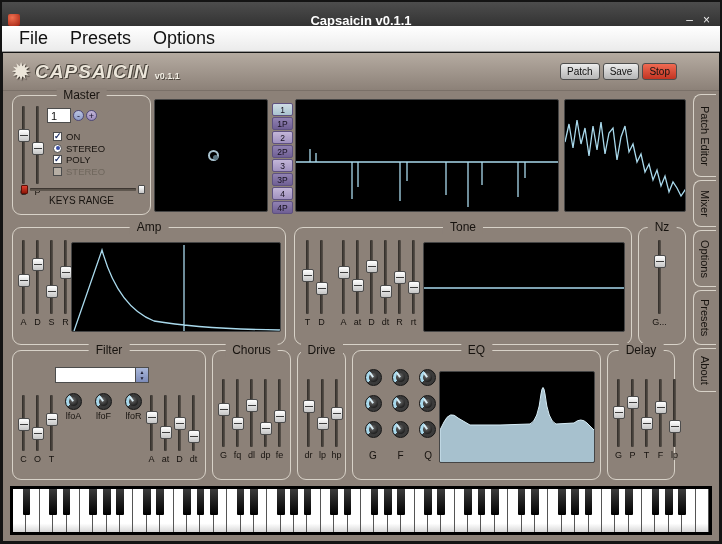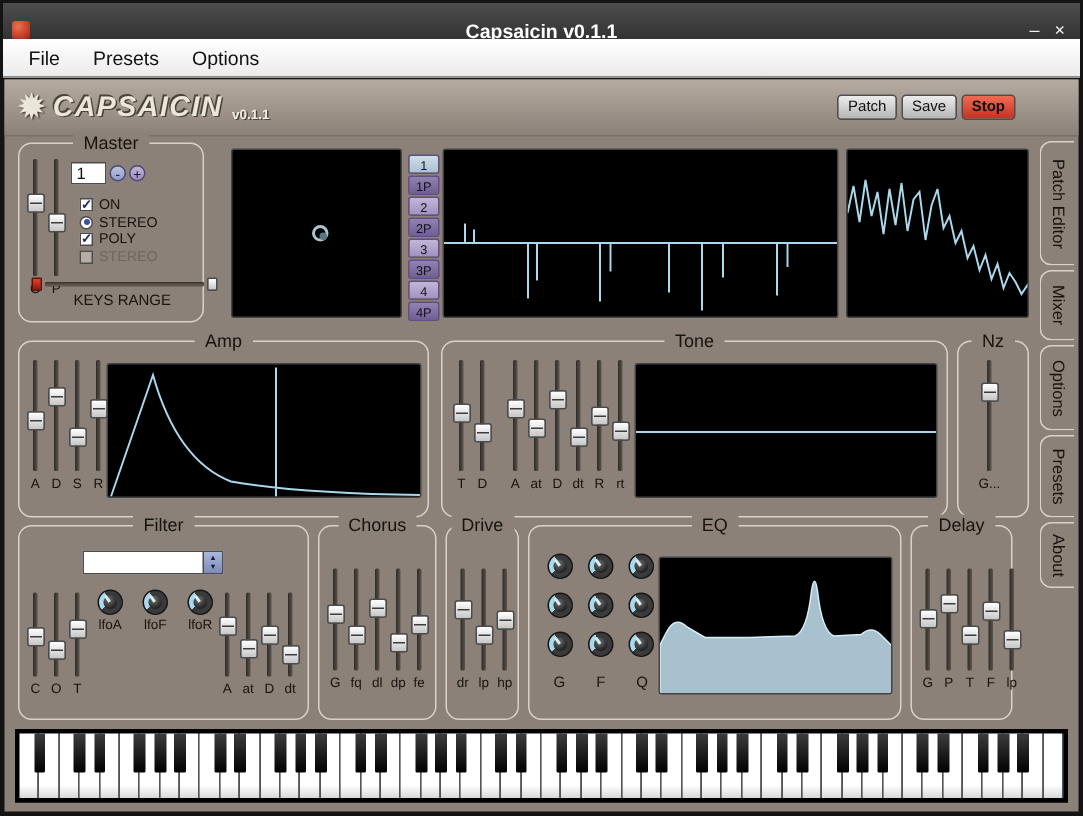--- a/index.html
+++ b/index.html
@@ -14,38 +14,38 @@
     background:radial-gradient(circle at 35% 30%, #f07050, #a02010); }
   .win-title { position:absolute; left:0; right:0; text-align:center; color:#fff;
     font-size:13px; font-weight:bold; pointer-events:none; }
   .win-controls { margin-left:auto; display:flex; gap:10px; padding-right:10px; z-index:2; }
   .win-btn { color:#eee; font-size:12px; line-height:12px; cursor:default; }
 
   
   .menubar { position:absolute; left:2px; top:26px; right:2px; height:26px;
     background:linear-gradient(#ffffff,#ebebeb); border-bottom:1px solid #9a9a9a;
     display:flex; align-items:center; padding-left:6px; }
-  .menu-item { font-size:13px; color:#111; padding:3px 11px;text-align:right; }
+  .menu-item { font-size:18px; color:#111; padding:3px 11px;text-align:right; }
 
   
   .plugin { position:absolute; left:3px; top:53px; width:716px; height:488px; background:#8c8178; }
 
   .header { position:absolute; left:0; top:0; width:100%; height:38px;
     background:linear-gradient(#b5aba1,#8c8178); border-bottom:1px solid #7a7068;
     display:flex; align-items:center; }
   .logo-icon { font-size:24px; color:#ece6da; margin-left:8px;
     text-shadow:1px 1px 1px #3b352e; line-height:24px; }
   .logo-text { font-size:19px; font-weight:bold; font-style:italic; letter-spacing:1px;
     color:#ece6da; text-shadow:1px 1px 0 #4a443c, -1px -1px 0 #4a443c; margin-left:4px; }
   .version { font-size:9px; font-weight:bold; color:#f2eee4; margin-left:6px; margin-top:8px;
     text-shadow:1px 1px 0 #4a443c; }
   .header-buttons { position:absolute; right:42px; top:10px; display:flex; gap:3px; }
   .hbtn { font-family:inherit; font-size:10px; color:#111; padding:2px 6px;
     background:linear-gradient(#ececec,#b5b5b5); border:1px solid #4e4e4e; border-radius:3px; }
-  .hbtn.stop { background:linear-gradient(#f06a52,#c23422);font-weight:bold; }
+  .hbtn.stop { background:linear-gradient(#f06a52,#c23422); }
 
   
   .side-tab { position:absolute; right:3px; width:23px; border:1px solid #d8d2c8; border-right:none;
     border-radius:8px 0 0 8px; background:#8c8178; display:flex; align-items:center; justify-content:center; }
   .side-tab span { writing-mode:vertical-rl; font-size:11px; color:#17130f; white-space:nowrap; }
 
   
   .panel { position:absolute; border:1px solid #d8d2c8; border-radius:9px; }
   .panel-title { position:absolute; top:-8px; left:50%; transform:translateX(-50%);
     background:#8c8178; padding:0 7px; font-size:12px; color:#17130f; white-space:nowrap; }
@@ -185,21 +185,21 @@
     <div class="side-tab" style="top:177px;height:57px">
         <span>Options</span>
       </div>
     <div class="side-tab" style="top:237px;height:55px">
         <span>Presets</span>
       </div>
     <div class="side-tab" style="top:295px;height:44px">
         <span>About</span>
       </div>
 
-    <div class="panel" style="left:9px;top:42px;width:124px;height:120px">
+    <div class="panel" style="left:9px;top:42px;width:139px;height:120px">
       <span class="panel-title">Master</span>
       <div class="sl-group" style="left:4px;top:8px;--slh:82px">
           <div class="sl-col">
             <div class="sl">
               <span class="sl-thumb" style="top:30%"></span>
             </div>
             <span class="sl-label">G</span>
           </div>
           <div class="sl-col">
             <div class="sl">

